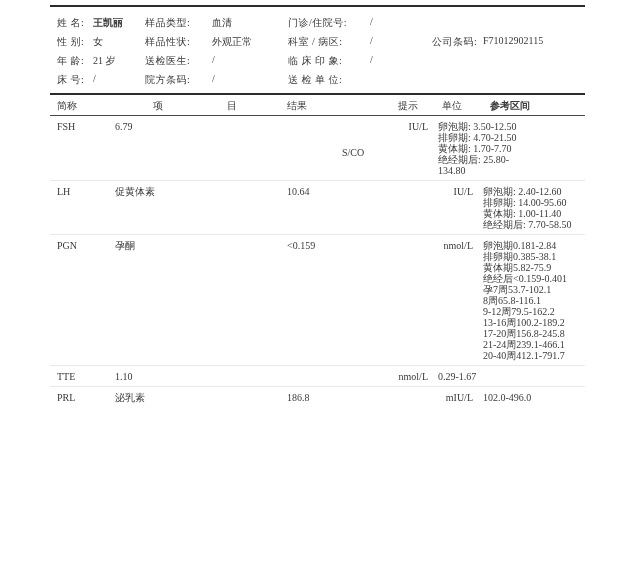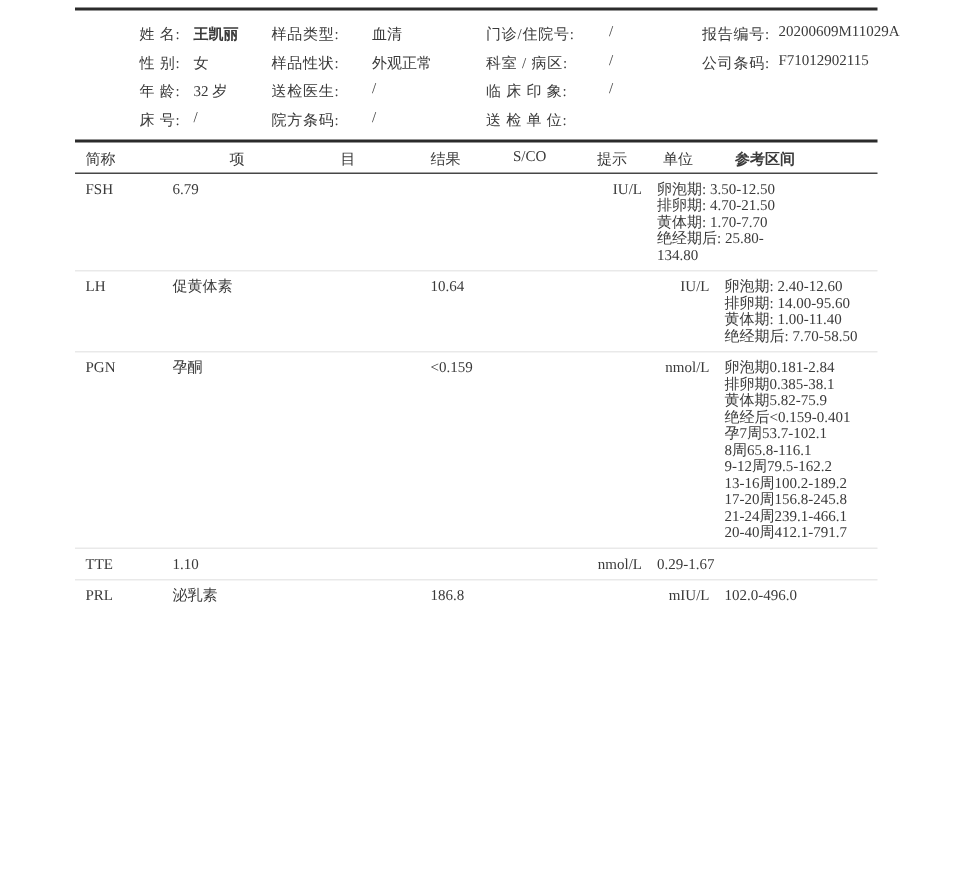--- a/index.html
+++ b/index.html
@@ -14,34 +14,34 @@
     -webkit-font-smoothing:antialiased;
   }
   .sheet{position:relative;margin-left:50px;width:535px;padding-top:5px;}
 
   .rule-thick{border-top:2.5px solid var(--rule);width:535px;}
   .rule-mid{border-top:2px solid var(--rule);width:535px;}
   .rule-thin{border-top:1.5px solid #474747;width:535px;}
 
   
   .patient{padding:6px 0 4px 7px;}
-  .prow{display:grid;grid-template-columns:88px 143px 144px auto;height:19px;align-items:center;margin-left:36px;}
+  .prow{display:grid;grid-template-columns:88px 143px 144px auto;height:19px;align-items:center;}
   .pcell{display:flex;font-size:10px;white-space:nowrap;}
   .plabel{display:inline-block;letter-spacing:.5px;}
   .prow .pcell:nth-child(1) .plabel{min-width:36px;}
   .prow .pcell:nth-child(2) .plabel{min-width:67px;}
   .prow .pcell:nth-child(3) .plabel{min-width:82px;}
   .prow .pcell:nth-child(4) .plabel{min-width:51px;}
   .pvalue.bold{font-weight:bold;text-align:right;}
 
   
   .thead{position:relative;height:20px;font-size:10px;}
   .thead span{position:absolute;top:4px;white-space:nowrap;}
   .c0{left:7px;} .c1{left:103px;} .c2{left:177px;} .c3{left:237px;}
-  .c4{left:292px;} .c5{left:348px;} .c6{left:392px;} .c7{left:440px;font-weight:bold;}
+  .c4{left:292px;margin-top:48px;} .c5{left:348px;} .c6{left:392px;} .c7{left:440px;font-weight:bold;}
 
   
   .trow{
     display:grid;
     grid-template-columns:58px 172px 55px 56px 40px 45px 1fr;
     padding:5px 0 4px 7px;
     font-size:10px;
     line-height:11px;
     border-top:1px solid var(--separator);
   }
@@ -67,24 +67,20 @@
   <div class="pcell">
     <span class="plabel">样品类型:</span>
     <span class="pvalue">血清</span>
   </div>
 
   <div class="pcell">
     <span class="plabel">门诊/住院号:</span>
     <span class="pvalue">/</span>
   </div>
 
-  <div class="pcell">
-    <span class="plabel">报告编号:</span>
-    <span class="pvalue">20200609M11029A</span>
-  </div>
 </div>
       <div class="prow">
   <div class="pcell">
     <span class="plabel">性 别:</span>
     <span class="pvalue">女</span>
   </div>
 
   <div class="pcell">
     <span class="plabel">样品性状:</span>
     <span class="pvalue">外观正常</span>
@@ -96,21 +92,21 @@
   </div>
 
   <div class="pcell">
     <span class="plabel">公司条码:</span>
     <span class="pvalue">F71012902115</span>
   </div>
 </div>
       <div class="prow">
   <div class="pcell">
     <span class="plabel">年 龄:</span>
-    <span class="pvalue">32 岁</span>
+    <span class="pvalue">21 岁</span>
   </div>
 
   <div class="pcell">
     <span class="plabel">送检医生:</span>
     <span class="pvalue">/</span>
   </div>
 
   <div class="pcell">
     <span class="plabel">临 床 印 象:</span>
     <span class="pvalue">/</span>

